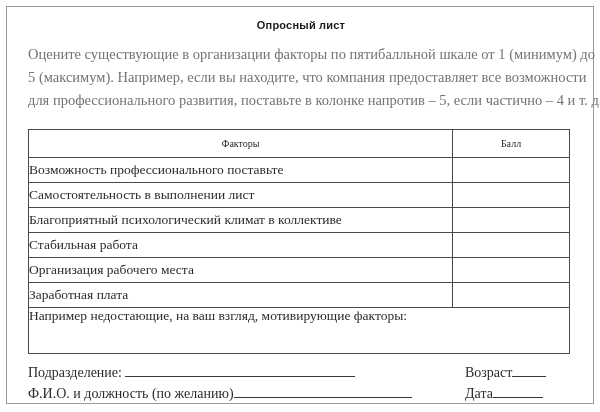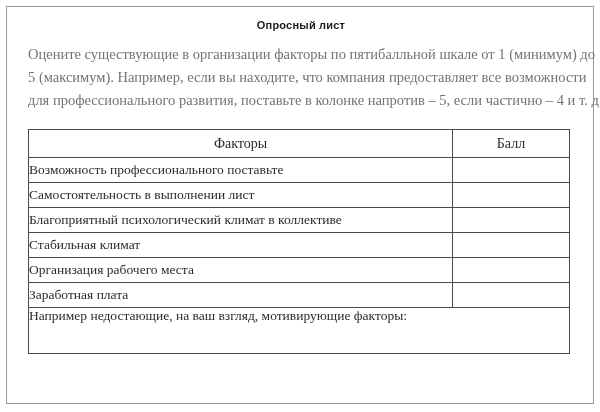--- a/index.html
+++ b/index.html
@@ -66,21 +66,21 @@
   #factors-table td,
   #factors-table th {
     border: 1px solid #4a4a4a;
     padding: 0;
     font-weight: normal;
     color: #2b2b2b;
   }
   .th-cell {
     height: 27px;
     text-align: center;
-    font-size: 14px;
+    font-size: 10px;
     vertical-align: middle;
   }
   .col-factor { width: 424px; }
   .col-score  { width: 117px; }
 
   .factor-cell {
     height: 24px;
     font-size: 13.5px;
     padding-left: 6px;
     vertical-align: middle;
@@ -159,31 +159,46 @@
       </tr>
       <tr>
         <td class="factor-cell">Самостоятельность в выполнении лист</td>
         <td class="score-cell"></td>
       </tr>
       <tr>
         <td class="factor-cell">Благоприятный психологический климат в коллективе</td>
         <td class="score-cell"></td>
       </tr>
       <tr>
-        <td class="factor-cell">Стабильная климат</td>
+        <td class="factor-cell">Стабильная работа</td>
         <td class="score-cell"></td>
       </tr>
       <tr>
         <td class="factor-cell">Организация рабочего места</td>
         <td class="score-cell"></td>
       </tr>
       <tr>
         <td class="factor-cell">Заработная плата</td>
         <td class="score-cell"></td>
       </tr>
       <tr>
         <td class="freetext-cell" colspan="2">Например недостающие, на ваш взгляд, мотивирующие факторы:</td>
       </tr>
     </tbody>
   </table>
 
+  <div id="footer">
+    <div class="footer-row">
+      <span class="f-label">Подразделение:</span>
+      <span class="f-rule rule-long"></span>
+      <span class="f-right">
+        <span class="f-label">Возраст</span><span class="f-rule rule-tiny"></span>
+      </span>
+    </div>
+    <div class="footer-row">
+      <span class="f-label">Ф.И.О. и должность (по желанию)</span><span class="f-rule rule-med"></span>
+      <span class="f-right">
+        <span class="f-label">Дата</span><span class="f-rule rule-small"></span>
+      </span>
+    </div>
+  </div>
 
 </div>
 
 </body></html>

